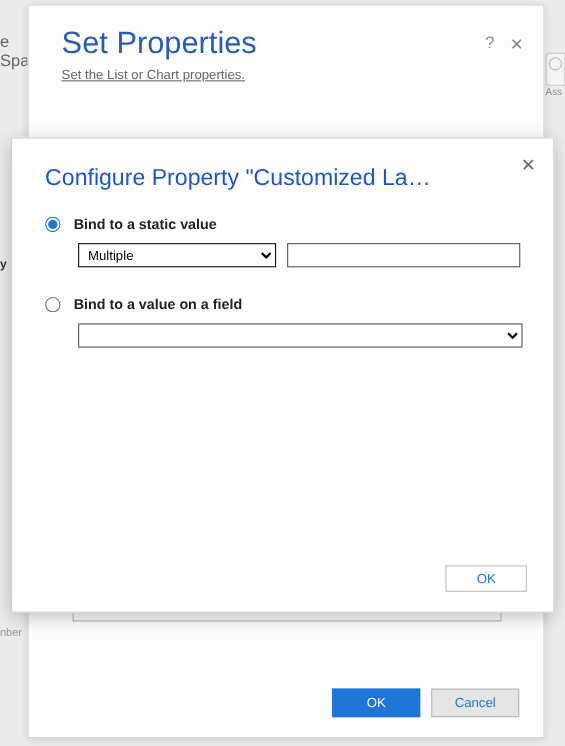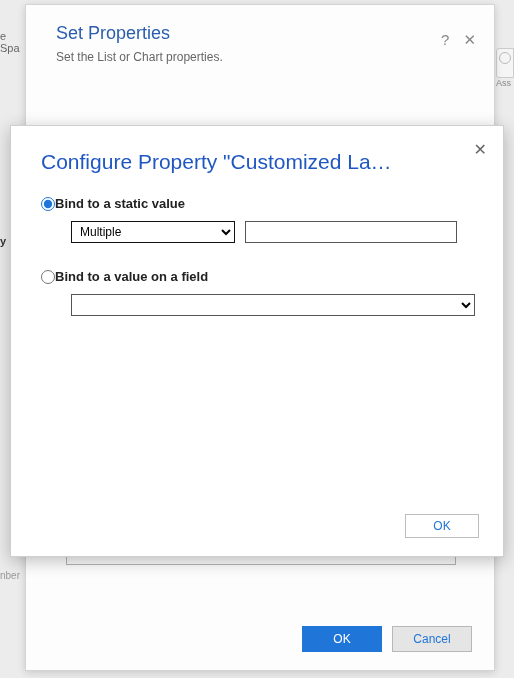--- a/index.html
+++ b/index.html
@@ -1,51 +1,51 @@
 <!DOCTYPE html>
 <html><head>
   <meta charset="utf-8">
   <style>
     * { box-sizing: border-box; margin: 0; padding: 0; font-family: "Segoe UI", Arial, sans-serif; }
     html, body { width: 514px; height: 678px; background: #e6e6e6; overflow: hidden; }
 
     .bg-blur { position: absolute; inset: 0; background: #ececec; }
-    .bg-frag1 { position: absolute; left: 0; top: 30px; width: 25px; height: 14px; font-size: 11px; color: #666; }
+    .bg-frag1 { position: absolute; left: 0; top: 30px; width: 25px; height: 14px; font-size: 15px; color: #666; }
     .bg-frag2 { position: absolute; right: 0; top: 48px; width: 18px; height: 30px; border: 1px solid #ccc; border-radius: 3px 0 0 3px; background: #f5f5f5; }
     .bg-frag2::before { content: ""; display:block; width:10px;height:10px;border:1px solid #bbb;border-radius:50%;margin:3px auto 0; }
     .bg-frag2-lbl { position:absolute; right:0; top:78px; font-size:9px; color:#888; width:18px; }
     .bg-frag3 { position:absolute; left:0; top:570px; width:25px; height:30px; font-size:10px; color:#999; }
     .bg-fragy { position:absolute; left:0; top:235px; width:8px; font-size:11px; color:#333; font-weight:bold; }
 
     .outer-dialog {
       position: absolute; left: 25px; top: 4px; width: 470px; height: 667px;
       background: #fdfdfd; border: 1px solid #d4d4d4; box-shadow: 0 2px 8px rgba(0,0,0,0.15);
     }
     .outer-header { padding: 18px 24px 10px 30px; }
-    .outer-title { font-size: 18px; font-weight: 400; color: #2a5db0; margin-bottom: 6px; }
-    .outer-sub { font-size: 12px; color: #666; }
+    .outer-title { font-size: 28px; font-weight: 400; color: #2a5db0; margin-bottom: 6px; }
+    .outer-sub { font-size: 12px; color: #666; text-decoration: underline; }
     .outer-controls { position: absolute; right: 18px; top: 26px; display: flex; gap: 14px; color: #888; font-size: 15px; }
     .outer-body-box { position:absolute; left:40px; top:300px; width:390px; height:260px; border:1px solid #b5b5b5; background:#fbfbfb; }
     .outer-star { position:absolute; left:30px; top:500px; color:#888; font-size:12px; }
     .outer-footer { position:absolute; right:22px; bottom:18px; display:flex; gap:10px; }
     .btn-primary { width:80px; height:26px; background:#1f75d8; color:#fff; border:1px solid #1f75d8; font-size:12px; cursor:pointer; }
     .btn-secondary { width:80px; height:26px; background:#e5e5e5; color:#1f75d8; border:1px solid #b8b8b8; font-size:12px; cursor:pointer; }
 
     .inner-dialog {
       position: absolute; left: 10px; top: 125px; width: 494px; height: 432px;
       background: #ffffff; border: 1px solid #cfcfcf; box-shadow: 0 4px 16px rgba(0,0,0,0.25);
       padding: 24px 28px 20px 30px;
     }
     .inner-close { position: absolute; right: 16px; top: 14px; color: #666; font-size: 16px; cursor: pointer; }
     .inner-title { font-size: 21px; font-weight: 400; color: #1f57c2; margin-bottom: 22px; white-space: nowrap; overflow: hidden; text-overflow: ellipsis; max-width: 420px; }
-    .opt-row { display: flex; align-items: center; gap: 0; margin-bottom: 10px; }
+    .opt-row { display: flex; align-items: center; gap: 12px; margin-bottom: 10px; }
     .opt-label { font-size: 13px; font-weight: 600; color: #222; }
     .radio { width: 14px; height: 14px; accent-color: #1f75d8; }
     .controls-row { display: flex; gap: 10px; margin: 0 0 26px 30px; }
-    .sel { width: 164px; height: 22px; border: 1.5px solid #111; font-size: 12px; padding: 0 4px; background:#fff; }
+    .sel { width: 180px; height: 22px; border: 1.5px solid #111; font-size: 12px; padding: 0 4px; background:#fff; }
     .txt { width: 212px; height: 22px; border: 1px solid #555; font-size: 12px; padding: 0 4px; }
     .field-sel { width: 404px; height: 22px; border: 1px solid #555; margin: 0 0 18px 30px; font-size: 12px; padding: 0 4px; background:#fff; }
     .hint { font-size: 12px; color: #555; margin-left: 6px; }
     .inner-footer { position:absolute; right:24px; bottom:18px; display:flex; gap:14px; }
     .btn-flat { width:74px; height:24px; background:#fff; color:#1f75d8; border:1px solid #bdbdbd; font-size:12px; cursor:pointer; }
   </style>
 </head>
 <body>
 
 <div class="bg-blur">

